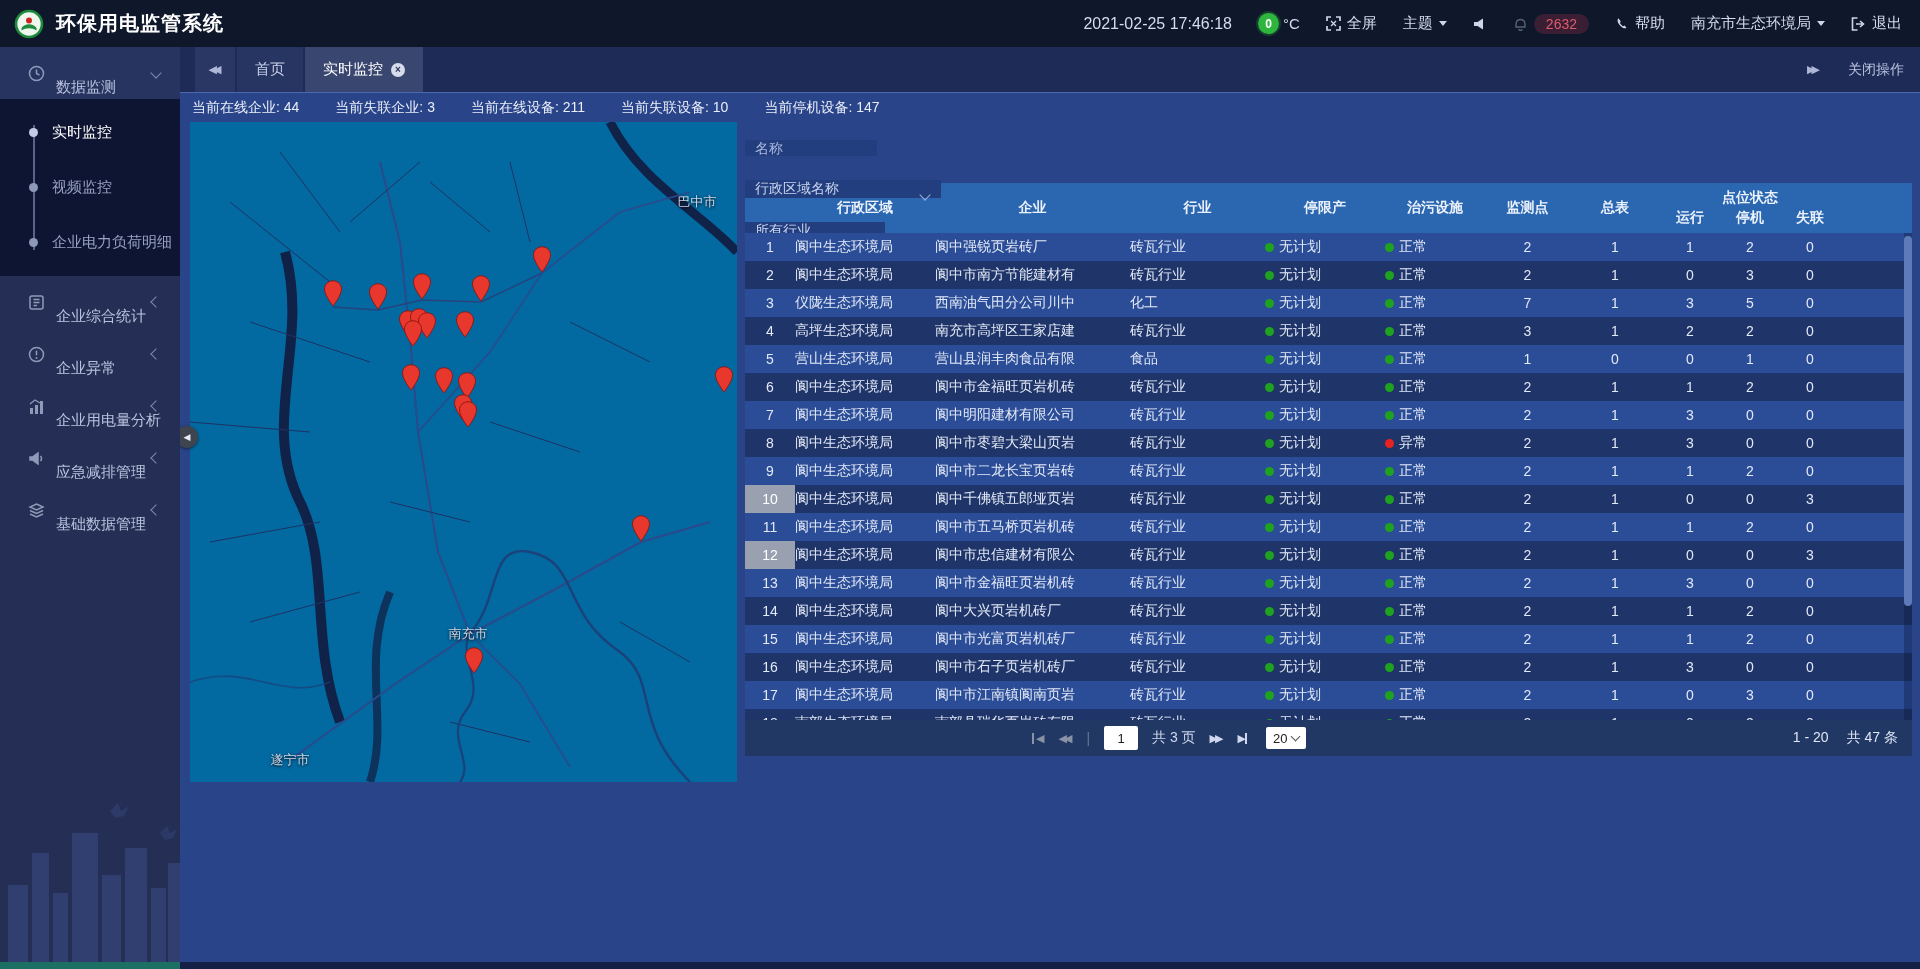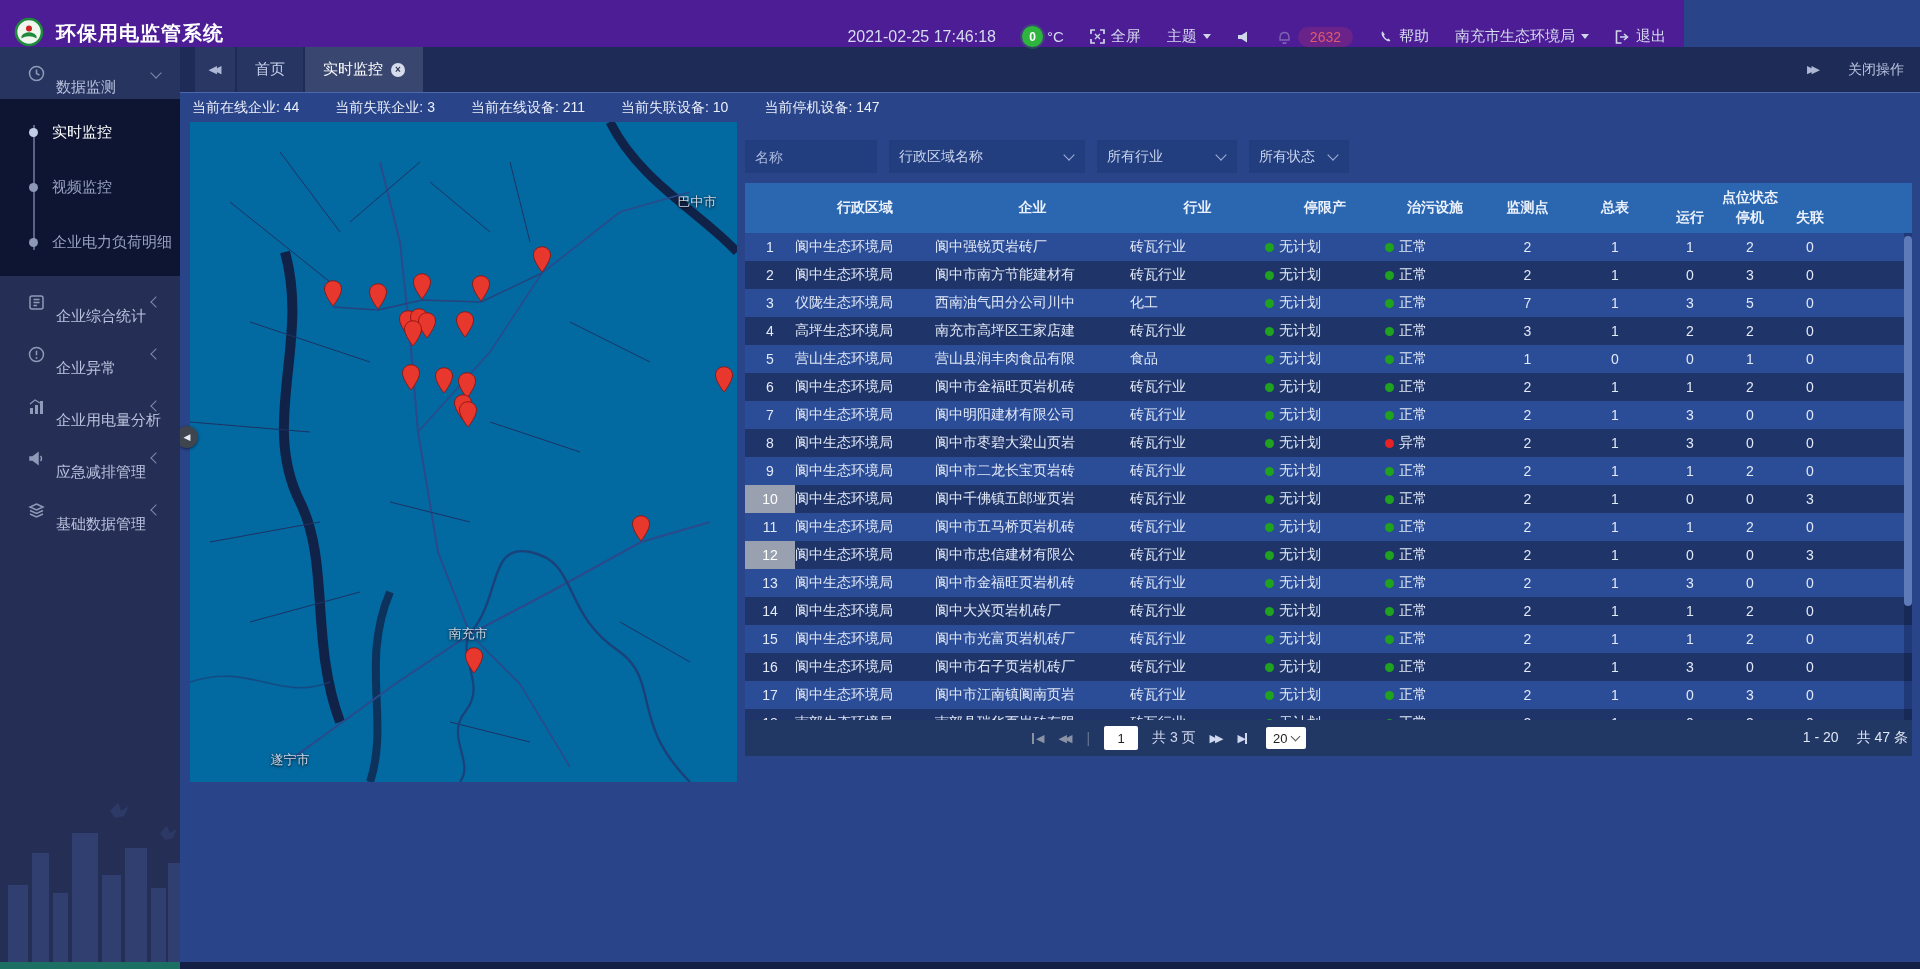--- a/index.html
+++ b/index.html
@@ -1,20 +1,20 @@
 <!DOCTYPE html>
 <html><head>
 <meta charset="utf-8">
 <style>
   html,body{margin:0;padding:0;background:#0b1020;}
   .app{position:relative;width:1920px;height:969px;overflow:hidden;background:#2a4489;
        font-family:"Liberation Sans","DejaVu Sans",sans-serif;-webkit-font-smoothing:antialiased;}
 
   
-  .hdr{position:absolute;left:0;top:0;width:1684px;height:47px;background:#4c1d95;display:flex;align-items:flex-end;z-index:30;}
+  .hdr{position:absolute;left:0;top:0;width:1920px;height:47px;background:#0f172a;display:flex;align-items:center;z-index:30;}
   .hdr .logo{margin-left:14px;display:flex;align-items:center;}
   .hdr .title{color:#fff;font-size:20px;font-weight:bold;margin-left:12px;letter-spacing:1px;}
   .hdr-right{margin-left:auto;display:flex;align-items:center;gap:26px;padding-right:18px;color:#d5dcef;font-size:15px;}
   .hdr-right .grp{display:flex;align-items:center;gap:6px;cursor:pointer;white-space:nowrap;}
   .time{font-size:16px;color:#d5dcef;}
   .temp{display:flex;align-items:center;gap:4px;}
   .temp-badge{width:21px;height:21px;border-radius:50%;background:#2db53d;color:#fff;font-size:12px;font-weight:bold;
               display:flex;align-items:center;justify-content:center;box-shadow:0 0 0 2px rgba(45,181,61,.25);}
   .caret{width:0;height:0;border-left:4px solid transparent;border-right:4px solid transparent;border-top:5px solid #cfd6ea;display:inline-block;}
   .pill{background:rgba(214,60,92,.22);color:#e05a6e;border-radius:11px;padding:2px 12px;font-size:14px;}
@@ -60,21 +60,21 @@
 
   .map{position:absolute;left:10px;top:0;width:547px;height:660px;background:#0369a1;overflow:hidden;cursor:grab;}
   .map svg.roads{position:absolute;left:0;top:0;}
   .city-label{position:absolute;color:#cdd5e4;font-size:13px;text-shadow:0 1px 3px #000;transform:translate(-50%,-50%);white-space:nowrap;}
   .pin{position:absolute;transform:translate(-50%,-100%);width:19px;height:27px;}
   .collapse-btn{position:absolute;left:-4px;top:304px;width:22px;height:22px;border-radius:50%;background:#3f454f;color:#e8ecf5;
                 display:flex;align-items:center;justify-content:center;font-size:9px;cursor:pointer;z-index:5;box-shadow:0 1px 3px rgba(0,0,0,.5);}
 
   
   .panel{position:absolute;left:565px;right:8px;top:18px;}
-  .filters{display:flex;gap:12px;height:33px;margin-bottom:10px;}
+  .filters{display:flex;gap:24px;height:33px;margin-bottom:10px;flex-direction:column;}
   .f-input{width:132px;background:#223e7e;border:none;outline:none;color:#c9d4ef;font-size:14px;padding:0 10px;
            font-family:inherit;box-sizing:border-box;}
   .f-input::placeholder{color:#aab8dd;}
   .f-select{position:relative;background:#223e7e;color:#c9d4ef;font-size:14px;display:flex;align-items:center;
             padding:0 26px 0 10px;cursor:pointer;box-sizing:border-box;}
   .f-select .chev{position:absolute;right:12px;top:11px;width:7px;height:7px;border-right:1.5px solid #9fb0da;border-bottom:1.5px solid #9fb0da;transform:rotate(45deg);}
   .f-region{width:196px;} .f-industry{width:140px;} .f-status{width:100px;}
 
   
   .thead{height:50px;background:#2b66b1;display:flex;color:#eaf1fb;font-size:14px;font-weight:bold;}
@@ -105,21 +105,21 @@
   
   .pager{height:36px;background:#223864;display:flex;align-items:center;color:#cfd8ee;font-size:14px;}
   .pg-controls{display:flex;align-items:center;gap:14px;margin-left:285px;}
   .pg-btn{cursor:pointer;display:flex;align-items:center;font-size:11px;letter-spacing:-3px;padding-right:3px;}
   .pg-btn.disabled{color:#8a92a6;cursor:default;}
   .pg-btn .bar{width:2px;height:11px;background:currentColor;display:inline-block;margin:0 2px;letter-spacing:0;}
   .pg-divider{color:rgba(255,255,255,.3);}
   .pg-input{width:30px;height:22px;border:none;background:#fff;color:#222;text-align:center;font-size:13px;font-family:inherit;border-radius:2px;}
   .pg-size{background:#fff;color:#222;height:22px;border-radius:2px;display:flex;align-items:center;gap:5px;padding:0 7px;font-size:13px;cursor:pointer;}
   .pg-size .chev{width:6px;height:6px;border-right:1.4px solid #555;border-bottom:1.4px solid #555;transform:rotate(45deg);margin-top:-3px;}
-  .pg-right{margin-left:auto;padding-right:4px;display:flex;gap:18px;color:#dfe6f5;}
+  .pg-right{margin-left:auto;padding-right:14px;display:flex;gap:18px;color:#dfe6f5;}
 
   .bottom-strip{position:absolute;left:0;bottom:0;height:7px;width:1920px;display:flex;z-index:40;}
   .bottom-strip .teal{width:180px;background:#1b6f63;}
   .bottom-strip .dark{flex:1;background:#141f45;}
 </style>
 </head>
 <body>
 
 <div class="app">
 

